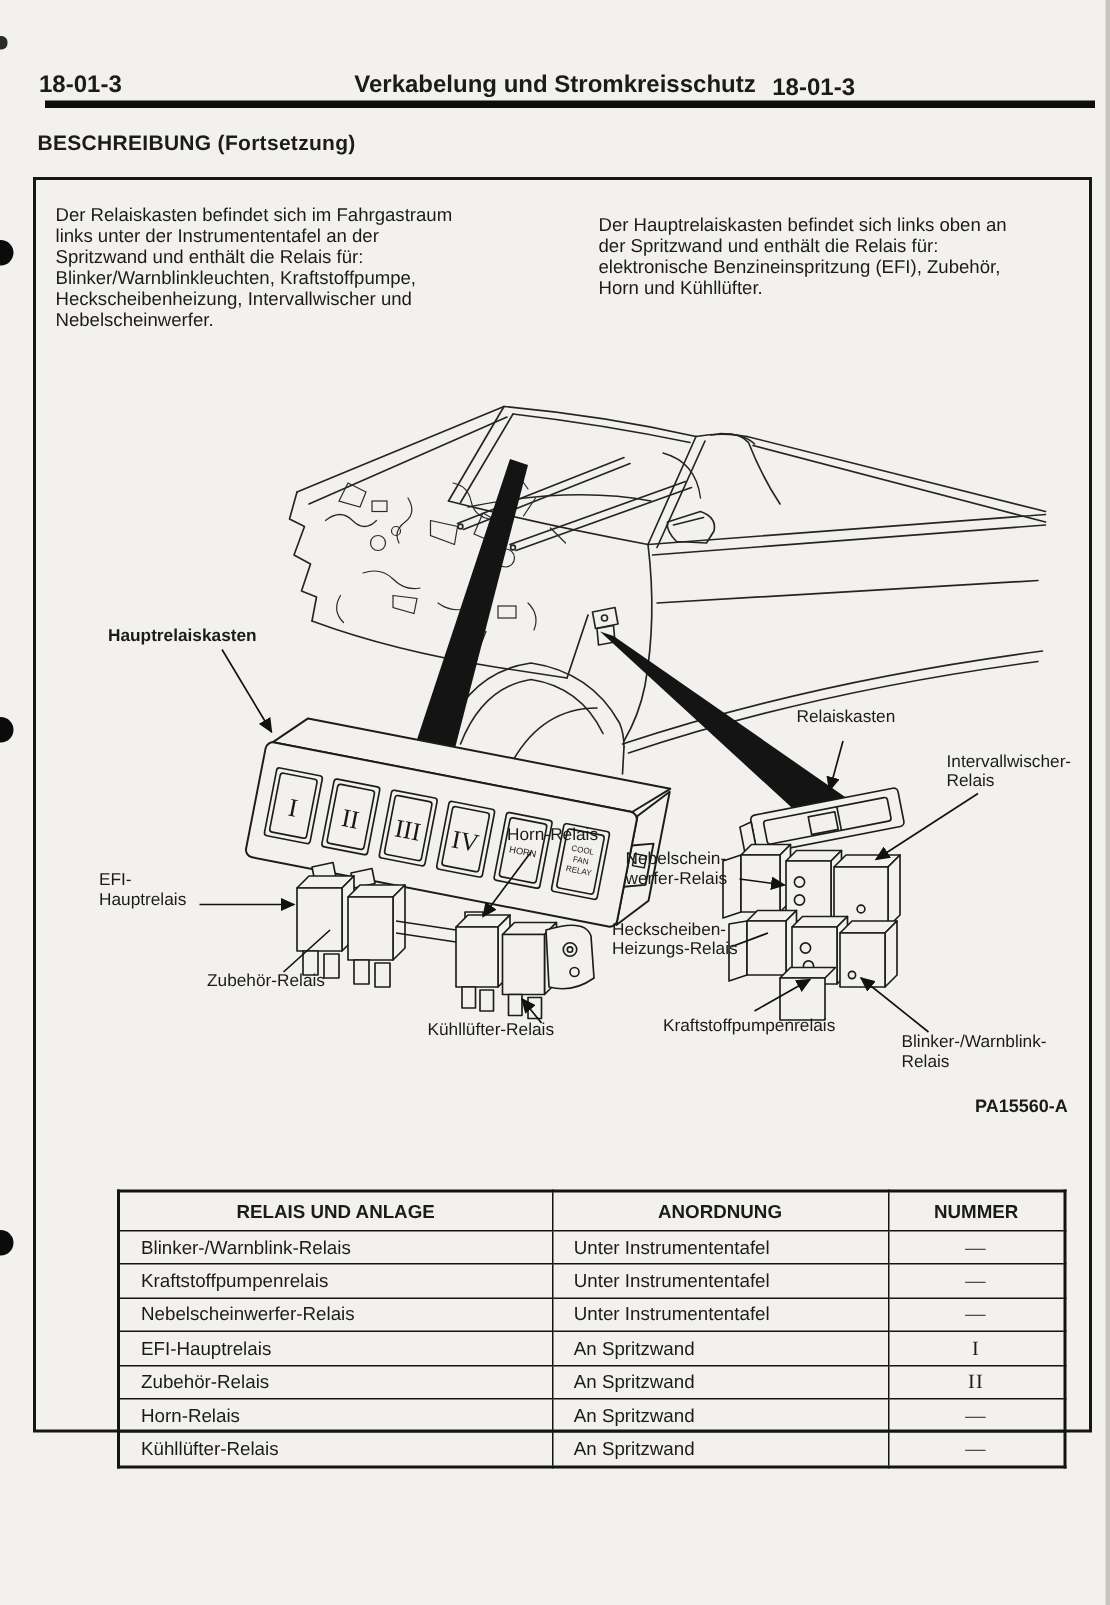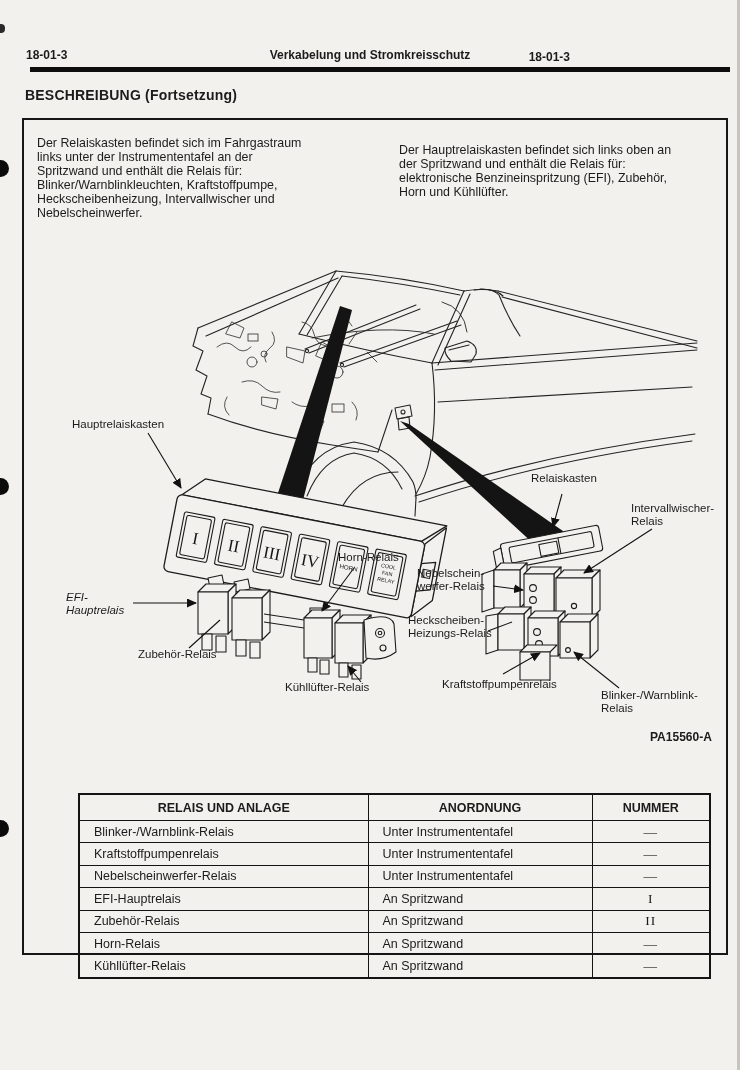--- a/index.html
+++ b/index.html
@@ -6,21 +6,21 @@
   body{
     width:740px;height:1070px;position:relative;overflow:hidden;
     background:#f2f1ee;color:#1b1b1b;
     font-family:"Liberation Sans",sans-serif;
   }
   .page-edge{position:absolute;right:0;top:0;width:3px;height:1070px;background:#c7c4bf;}
   
   .punch{position:absolute;left:0;width:9px;height:17px;background:#0b0b0b;border-radius:0 9px 9px 0;}
   .tick{position:absolute;left:0;top:24px;width:5px;height:9px;background:#2a2a2a;border-radius:0 4px 4px 0;}
   
-  .hdr{position:absolute;top:48px;left:0;width:584px;height:16px;font-size:12px;font-weight:bold;}
+  .hdr{position:absolute;top:48px;left:0;width:584px;height:16px;font-size:16px;font-weight:bold;}
   .hdr .pn-l{position:absolute;left:26px;top:0;}
   .hdr .pn-r{position:absolute;right:14px;top:2px;}
   .hdr .ttl{position:absolute;left:0;width:740px;text-align:center;top:0;}
   .rule{position:absolute;top:67px;left:30px;width:700px;height:5px;background:#0d0d0d;}
   .sect{position:absolute;top:87px;left:25px;font-size:14px;font-weight:bold;letter-spacing:.2px;}
   
   .fig{position:absolute;left:22px;top:118px;width:706px;height:837px;border:2px solid #161616;box-sizing:border-box;}
   .fig svg{position:absolute;left:0;top:0;}
   .para{position:absolute;font-size:12.4px;line-height:13.9px;white-space:pre-line;}
   .para-left{left:13px;top:17px;}
@@ -267,23 +267,23 @@
       <path d="M359,680 L346,664" marker-end="url(#ah)"></path>
       <path d="M560,492 L551,525" marker-end="url(#ah)"></path>
       <path d="M650,527 L582,571" marker-end="url(#ah)"></path>
       <path d="M491,584 L521,588" marker-end="url(#ah)"></path>
       <path d="M486,629 L510,620"></path>
       <path d="M501,672 L538,651" marker-end="url(#ah)"></path>
       <path d="M617,686 L572,650" marker-end="url(#ah)"></path>
     </g>
   </svg>
 
-  <div class="lbl" style="left:48px;top:298px;">Hauptrelaiskasten</div>
+  <div class="lbl" style="left:48px;top:298px;font-weight:bold;">Hauptrelaiskasten</div>
   <div class="lbl" style="left:314px;top:431px;">Horn-Relais</div>
-  <div class="lbl" style="left:42px;top:471px;font-style:italic;">EFI-
+  <div class="lbl" style="left:42px;top:461px;">EFI-
 Hauptrelais</div>
   <div class="lbl" style="left:114px;top:528px;">Zubehör-Relais</div>
   <div class="lbl" style="left:261px;top:561px;">Kühllüfter-Relais</div>
   <div class="lbl" style="left:507px;top:352px;">Relaiskasten</div>
   <div class="lbl" style="left:607px;top:382px;">Intervallwischer-
 Relais</div>
   <div class="lbl" style="left:393px;top:447px;">Nebelschein-
 werfer-Relais</div>
   <div class="lbl" style="left:384px;top:494px;">Heckscheiben-
 Heizungs-Relais</div>

